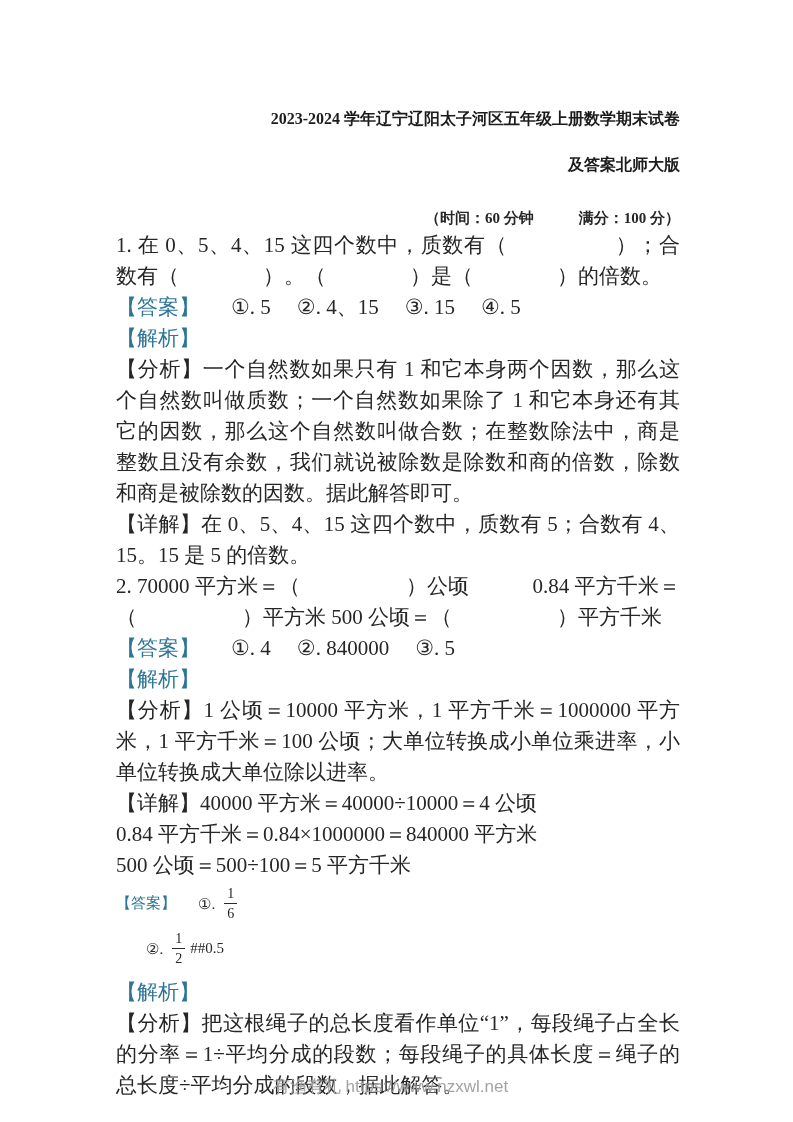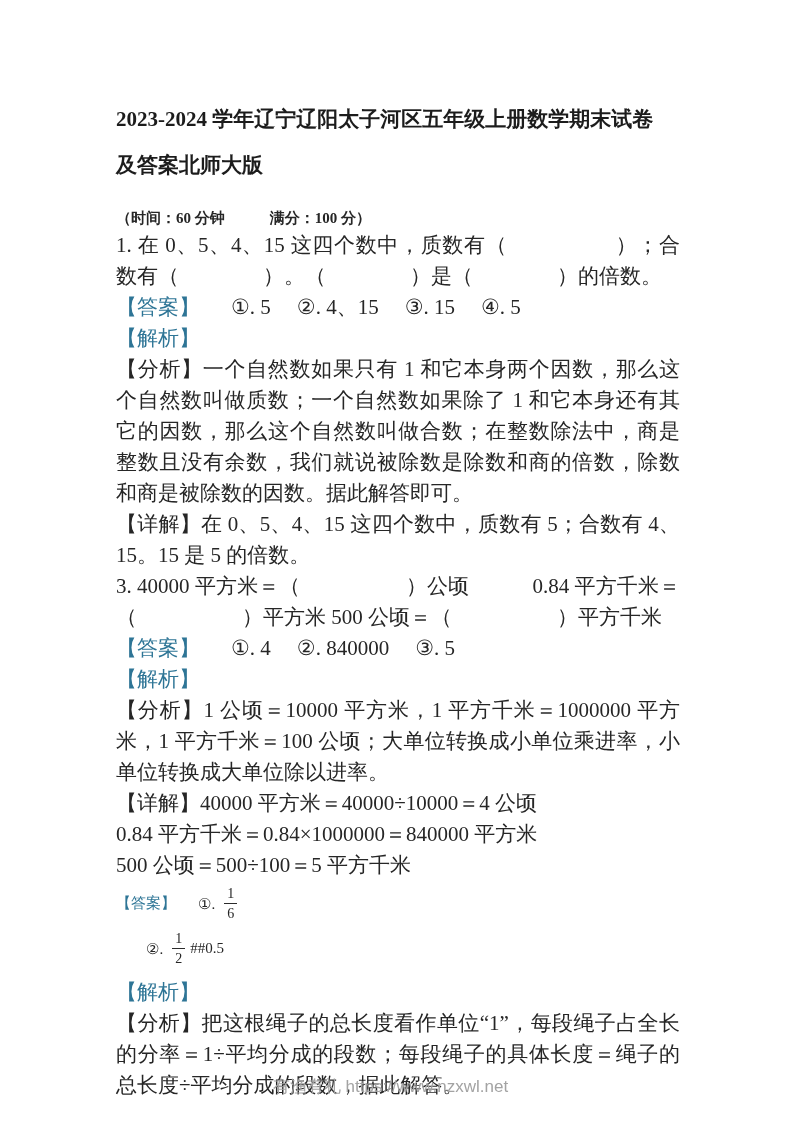--- a/index.html
+++ b/index.html
@@ -16,28 +16,28 @@
   }
   .page {
     position: relative;
     width: 793px;
     height: 1122px;
     background: #ffffff;
     padding: 96px 113px 0 116px;
     overflow: hidden;
   }
   .title {
-    text-align: left;
-    font-size: 21px;
+    text-align: right;
+    font-size: 16px;
     font-weight: bold;
     line-height: 46px;
     color: #1c1c1c;
   }
   .exam-info {
-    text-align: left;
+    text-align: right;
     font-size: 15px;
     font-weight: bold;
     margin-top: 18px;
     line-height: 24px;
   }
   .section-heading {
     font-size: 16px;
     font-weight: bold;
     margin-top: 12px;
     line-height: 30px;
@@ -103,21 +103,21 @@
   <p class="line">
     <span class="blue">【解析】</span>
   </p>
   <p class="line">
     <span class="bold">【分析】</span><span>一个自然数如果只有 1 和它本身两个因数，那么这个自然数叫做质数；一个自然数如果除了 1 和它本身还有其它的因数，那么这个自然数叫做合数；在整数除法中，商是整数且没有余数，我们就说被除数是除数和商的倍数，除数和商是被除数的因数。据此解答即可。</span>
   </p>
   <p class="line">
     <span class="bold">【详解】</span><span>在 0、5、4、15 这四个数中，质数有 5；合数有 4、15。15 是 5 的倍数。</span>
   </p>
 
-  <p class="line">3. 40000 平方米＝（　　　　　）公顷　　　0.84 平方千米＝（　　　　　）平方米 500 公顷＝（　　　　　）平方千米</p>
+  <p class="line">2. 70000 平方米＝（　　　　　）公顷　　　0.84 平方千米＝（　　　　　）平方米 500 公顷＝（　　　　　）平方千米</p>
   <p class="line answer-row">
     <span class="blue">【答案】</span><span class="item first">①. 4</span><span class="item">②. 840000</span><span class="item">③. 5</span>
   </p>
   <p class="line">
     <span class="blue">【解析】</span>
   </p>
   <p class="line">
     <span class="bold">【分析】</span><span>1 公顷＝10000 平方米，1 平方千米＝1000000 平方米，1 平方千米＝100 公顷；大单位转换成小单位乘进率，小单位转换成大单位除以进率。</span>
   </p>
   <p class="line">

